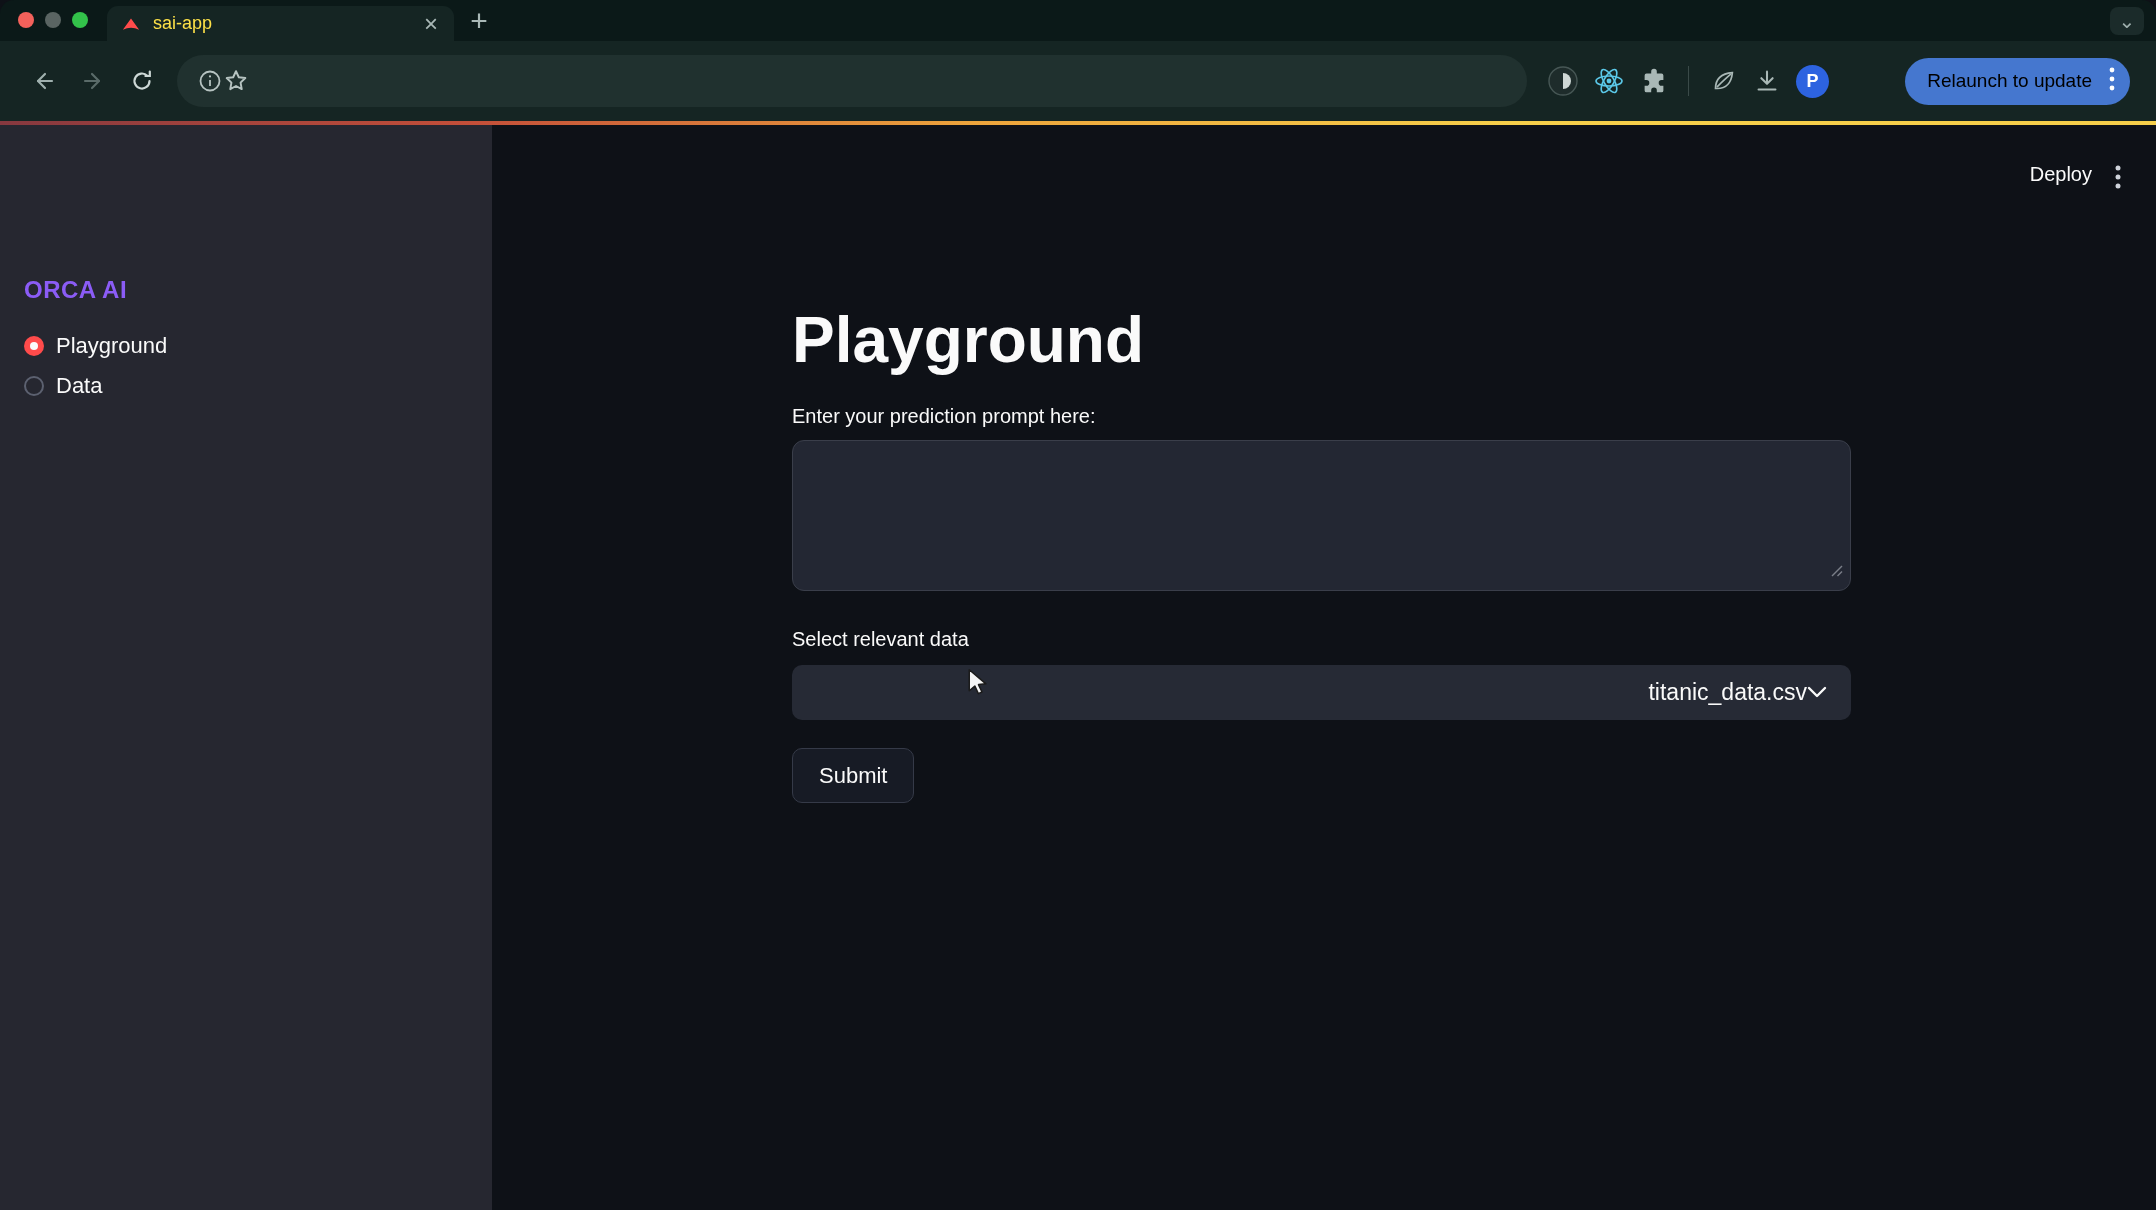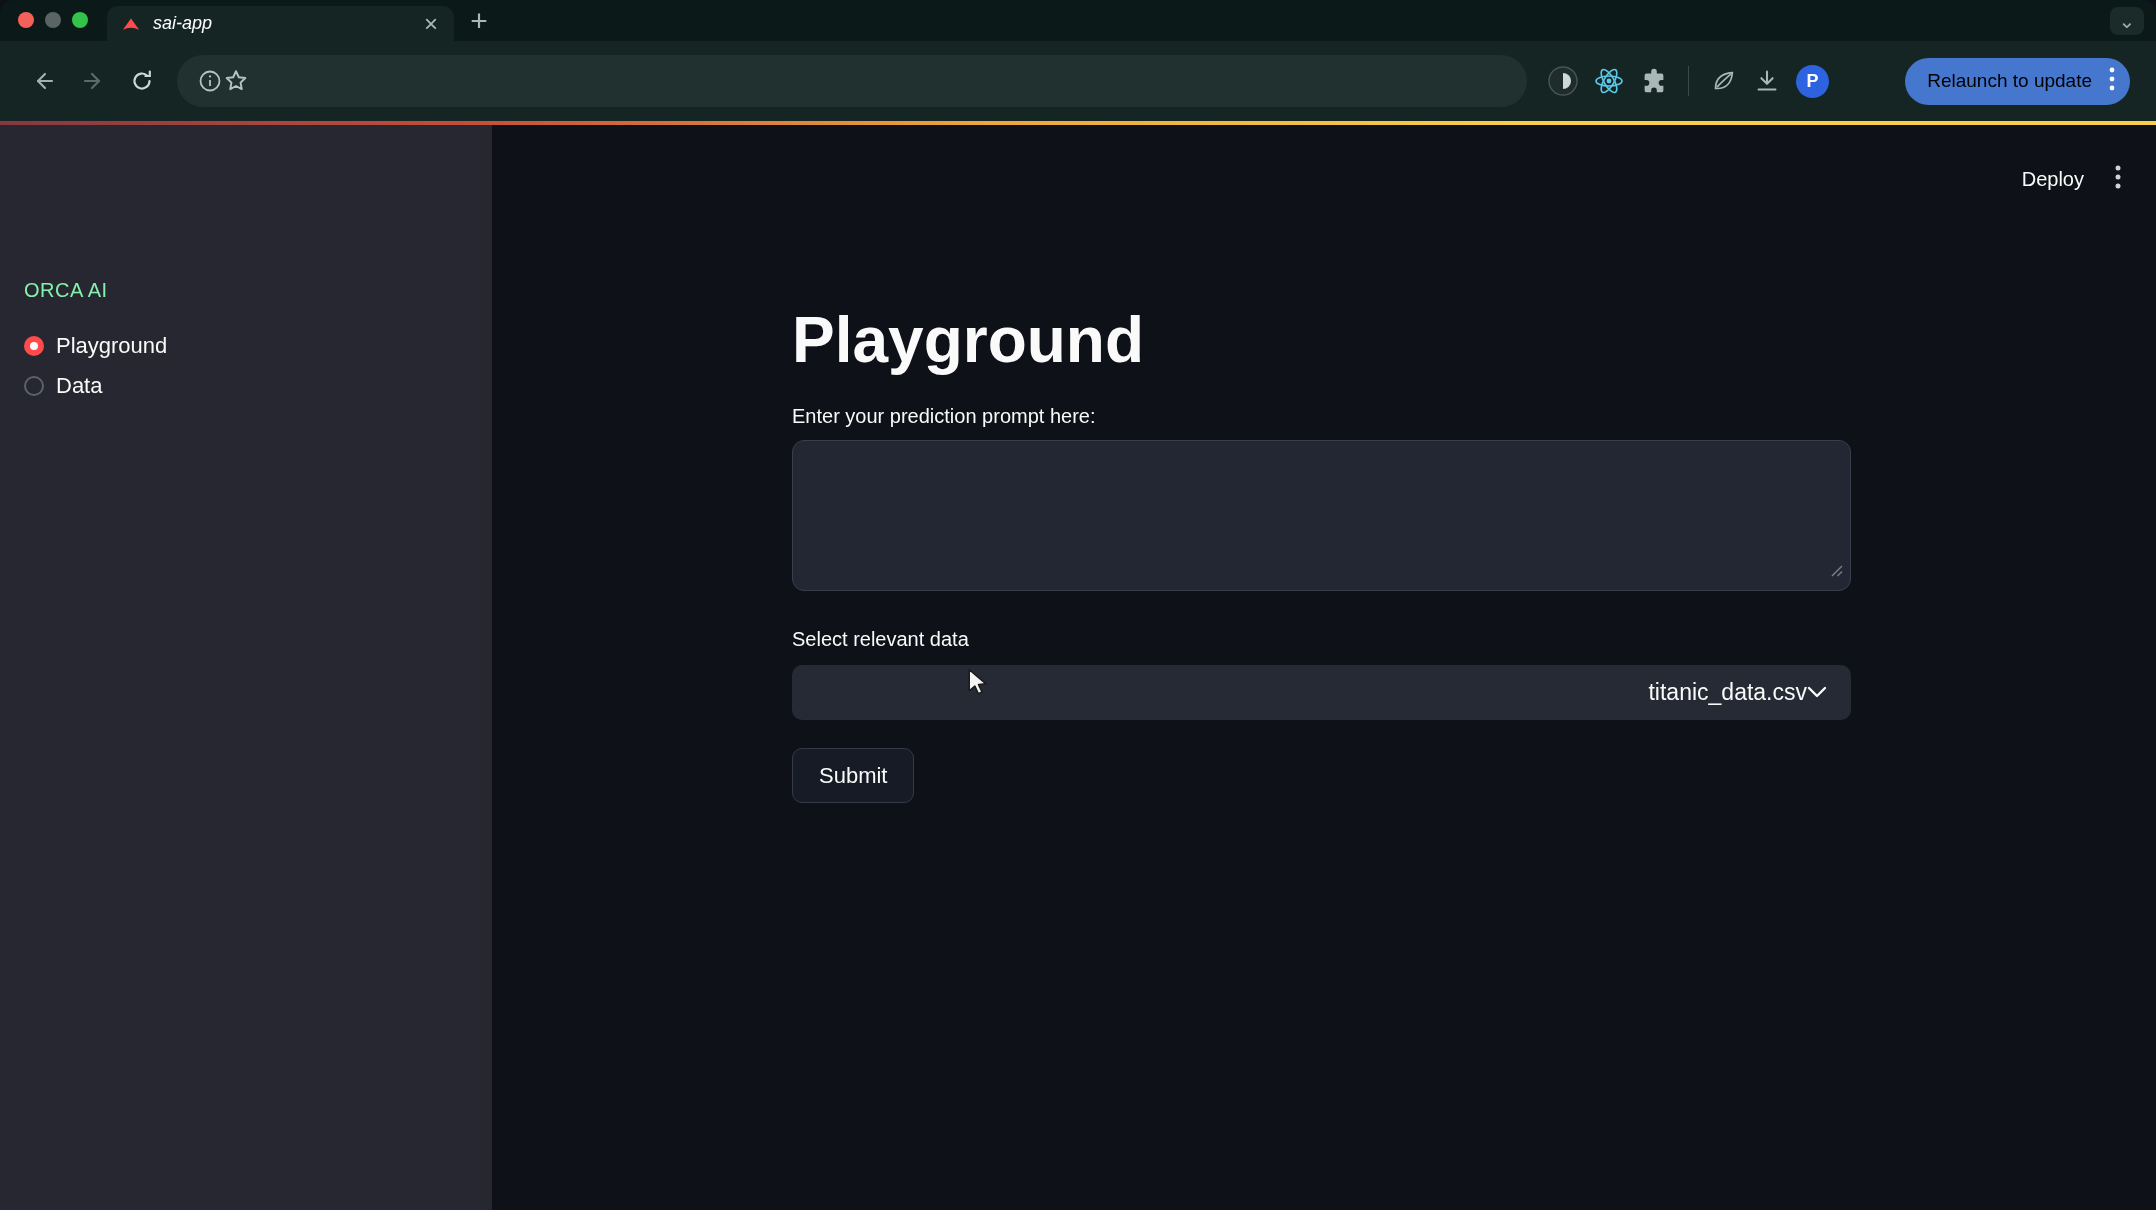--- a/index.html
+++ b/index.html
@@ -10,21 +10,21 @@
   
   .tabstrip { position:relative; height:41px; background:#0b1918; }
   .traffic { position:absolute; left:18px; top:12px; display:flex; gap:11px; }
   .light { width:16px; height:16px; border-radius:50%; }
   .light.red   { background:#f4615b; }
   .light.gray  { background:#5a6462; }
   .light.green { background:#33c24a; }
   .tab { position:absolute; left:107px; bottom:0; width:347px; height:35px; background:#152523;
          border-radius:11px 11px 0 0; display:flex; align-items:center; padding:0 14px; }
   .favicon { width:20px; height:20px; margin-right:12px; flex:none; display:flex; align-items:center; }
-  .tab-title { color:#ffffff; font-size:18px; flex:1; white-space:nowrap; overflow:hidden;font-style:italic; }
+  .tab-title { color:#fde047; font-size:18px; flex:1; white-space:nowrap; overflow:hidden; }
   .tab-close { color:#a9b8b6; font-size:24px; line-height:1; padding:0 2px; cursor:default; }
   .newtab { position:absolute; left:462px; top:5px; width:34px; height:32px; color:#a9b8b6; font-size:30px;
             font-weight:300; display:flex; align-items:center; justify-content:center; border-radius:8px; }
   .tabsearch { position:absolute; right:12px; top:7px; width:34px; height:28px; background:#1b2b2a;
                border-radius:8px; color:#9fb0ae; font-size:20px; display:flex; align-items:center; justify-content:center; }
 
   
   .toolbar { height:80px; background:#152523; display:flex; align-items:center; padding:0 24px; }
   .navbtn { width:40px; height:40px; border-radius:50%; display:flex; align-items:center; justify-content:center; margin-right:9px; flex:none; }
   .omnibox { width:1350px; height:52px; background:#20312f; border-radius:26px; display:flex;
@@ -40,32 +40,32 @@
   .relaunch-label { font-size:19px; white-space:nowrap; }
   .relaunch .kebab-svg { margin-left:12px; padding:0 4px; }
 
   
   .decoration { height:4px;
     background:linear-gradient(90deg,#86383f 0%,#c44f39 22%,#eda43c 45%,#f6cf4a 70%,#f6cf4a 100%); }
 
   
   .app { display:flex; height:1085px; background:#0e1117; }
   .sidebar { width:492px; flex:none; background:#262730; padding:147px 24px 0 24px; }
-  .sidebar-title { color:#86efac; font-size:20px; font-weight:400; letter-spacing:.5px; line-height:36px; }
+  .sidebar-title { color:#8b5cf6; font-size:24px; font-weight:700; letter-spacing:.5px; line-height:36px; }
   .nav-label { color:#fafafa; font-size:19px; line-height:26px; margin-top:36px; }
   .radio-group { margin-top:24px; display:flex; flex-direction:column; gap:12px; }
   .radio-row { display:flex; align-items:center; gap:12px; height:28px; cursor:default; }
   .radio-dot { width:20px; height:20px; border-radius:50%; position:relative; flex:none; }
   .radio-row.selected .radio-dot { background:#ff4b4b; }
   .radio-row.selected .radio-dot::after { content:""; position:absolute; inset:6px; border-radius:50%; background:#fafafa; }
   .radio-row:not(.selected) .radio-dot { border:2px solid #5c6170; background:transparent; }
   .radio-label { color:#fafafa; font-size:22px; }
 
   .main { position:relative; flex:1; padding:180px 0 0 300px; }
-  .deploy-row { position:absolute; top:38px; right:34px; display:flex; align-items:center; gap:30px; }
+  .deploy-row { position:absolute; top:38px; right:34px; display:flex; gap:22px; }
   .deploy-label { color:#fafafa; font-size:20px; }
   .page-title { color:#fafafa; font-size:64px; font-weight:700; line-height:70px; }
   .field-label { color:#fafafa; font-size:20px; line-height:28px; margin-top:27px; }
   .textarea-wrap { position:relative; width:1059px; margin-top:10px; }
   .prompt-textarea { width:1059px; height:151px; background:#232733; border:1px solid #3a3e4a; border-radius:12px;
              resize:none; color:#fafafa; font-size:20px; font-family:"Liberation Sans","DejaVu Sans",sans-serif;
              padding:14px 16px; outline:none; display:block; }
   .resize-handle { position:absolute; right:7px; bottom:9px; }
   .select-label { margin-top:34px; }
   .selectbox { width:1059px; height:55px; margin-top:12px; background:#262a35; border-radius:10px;

